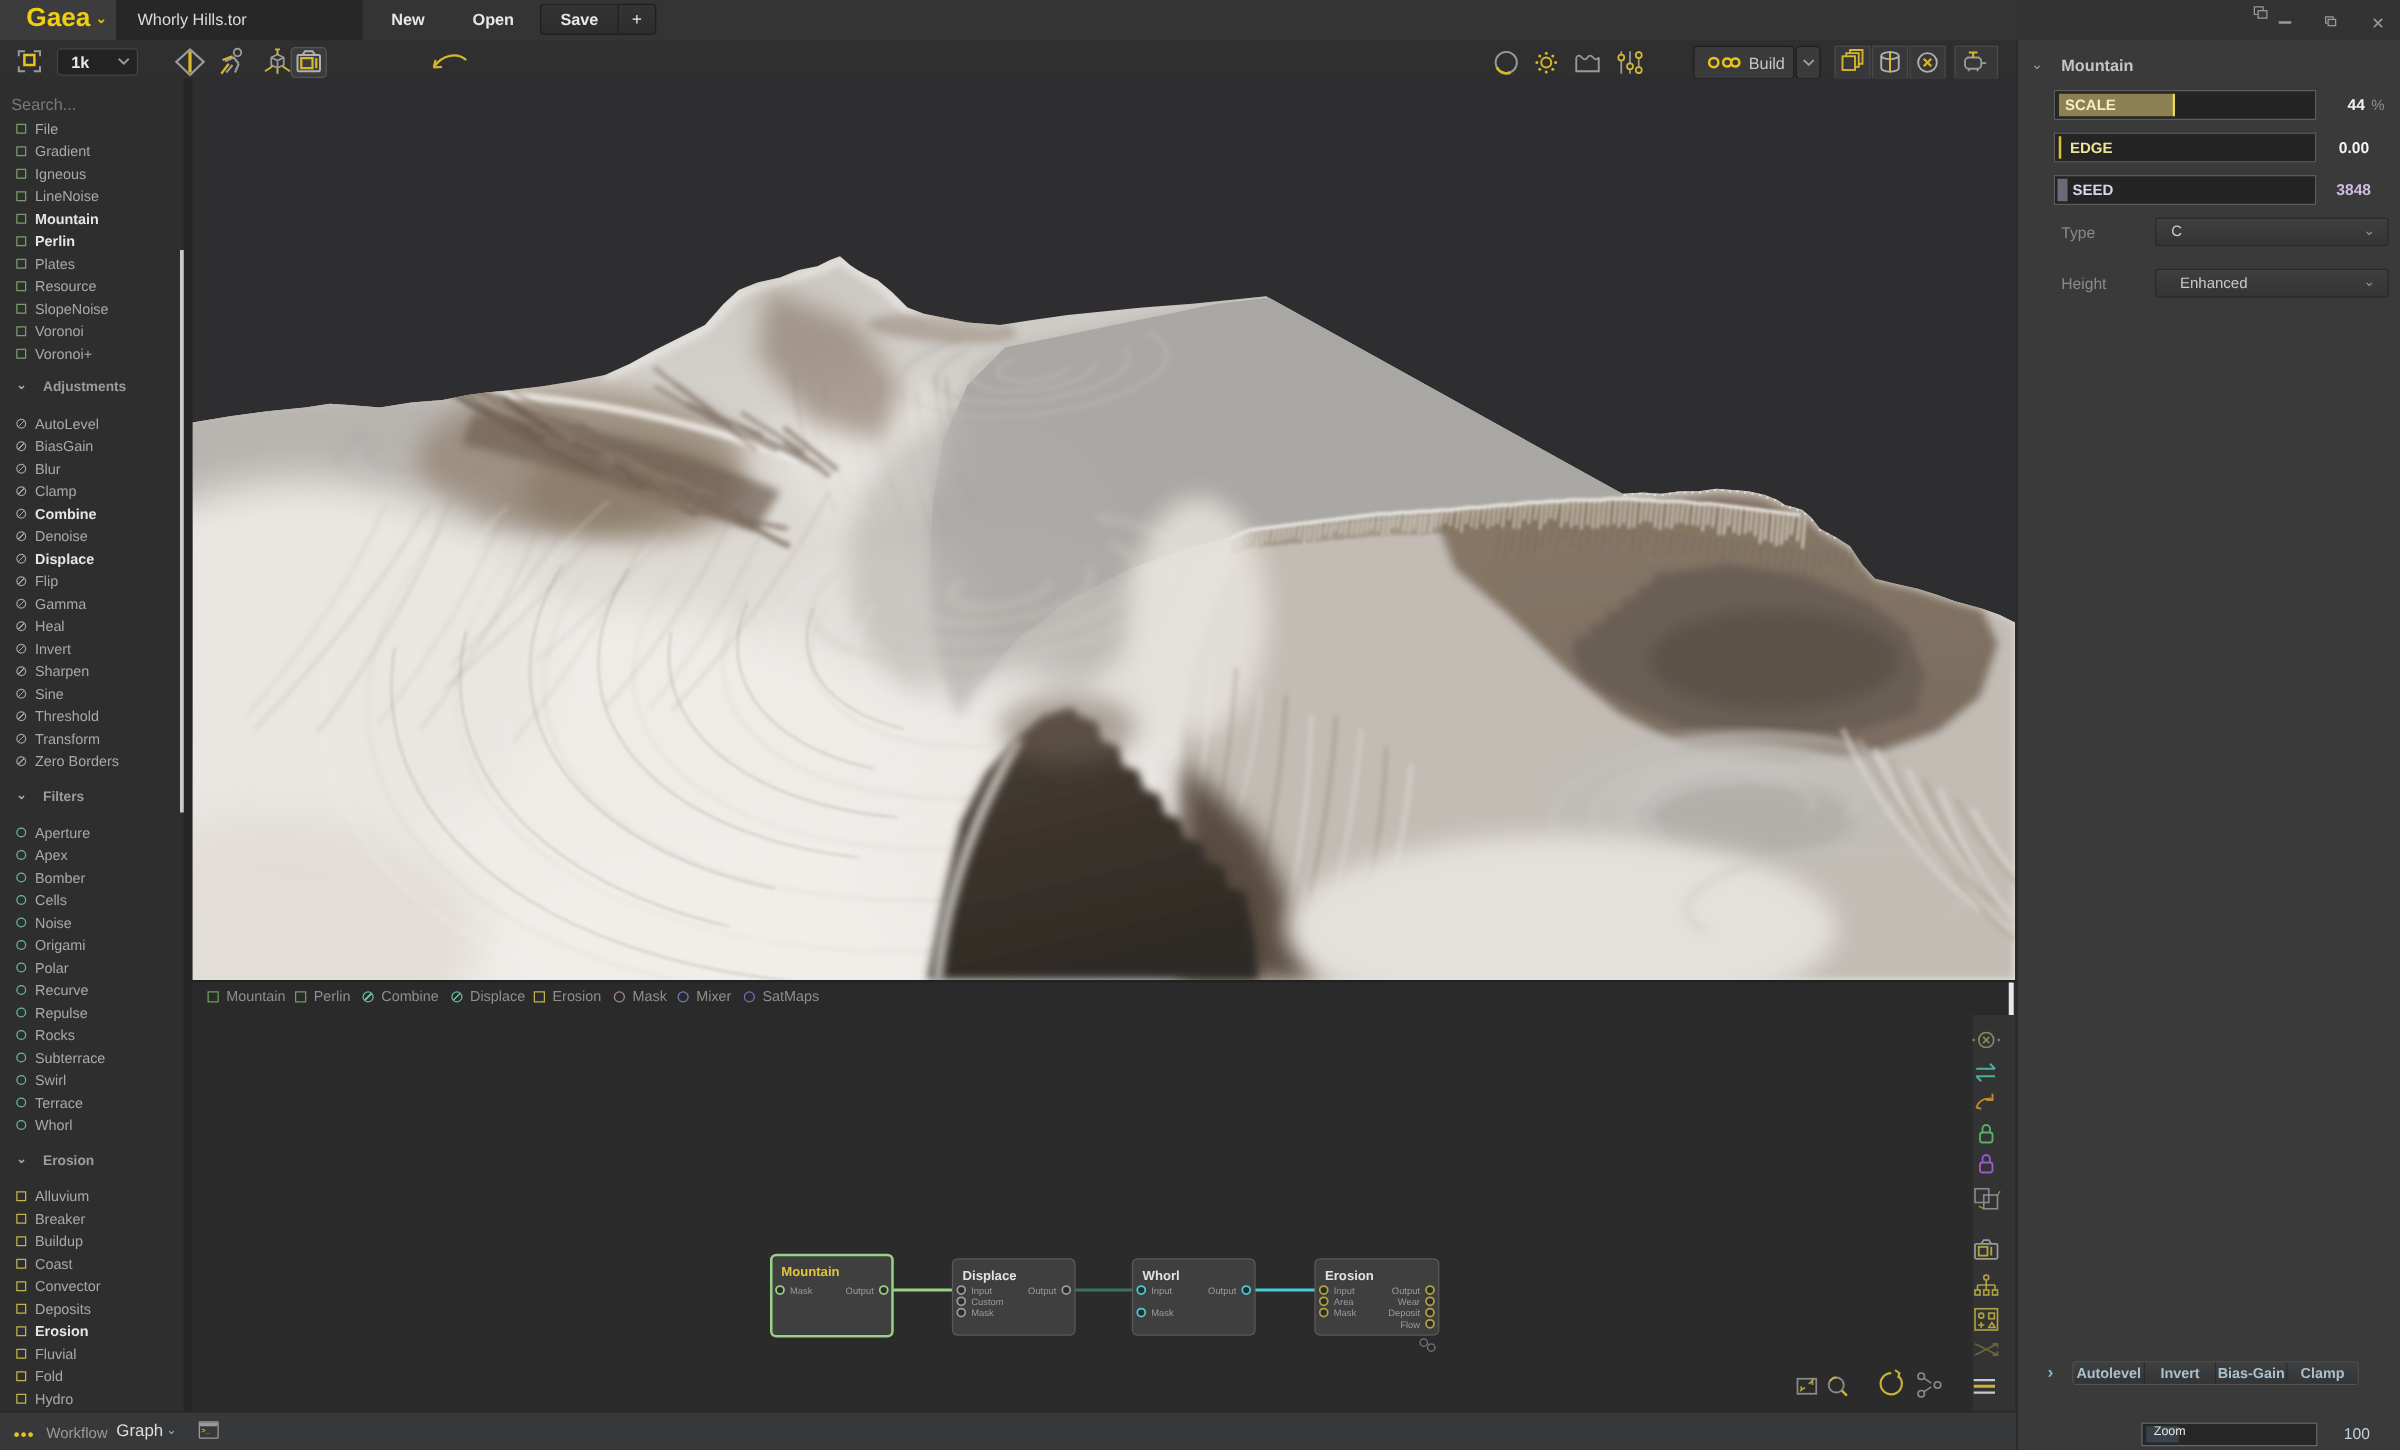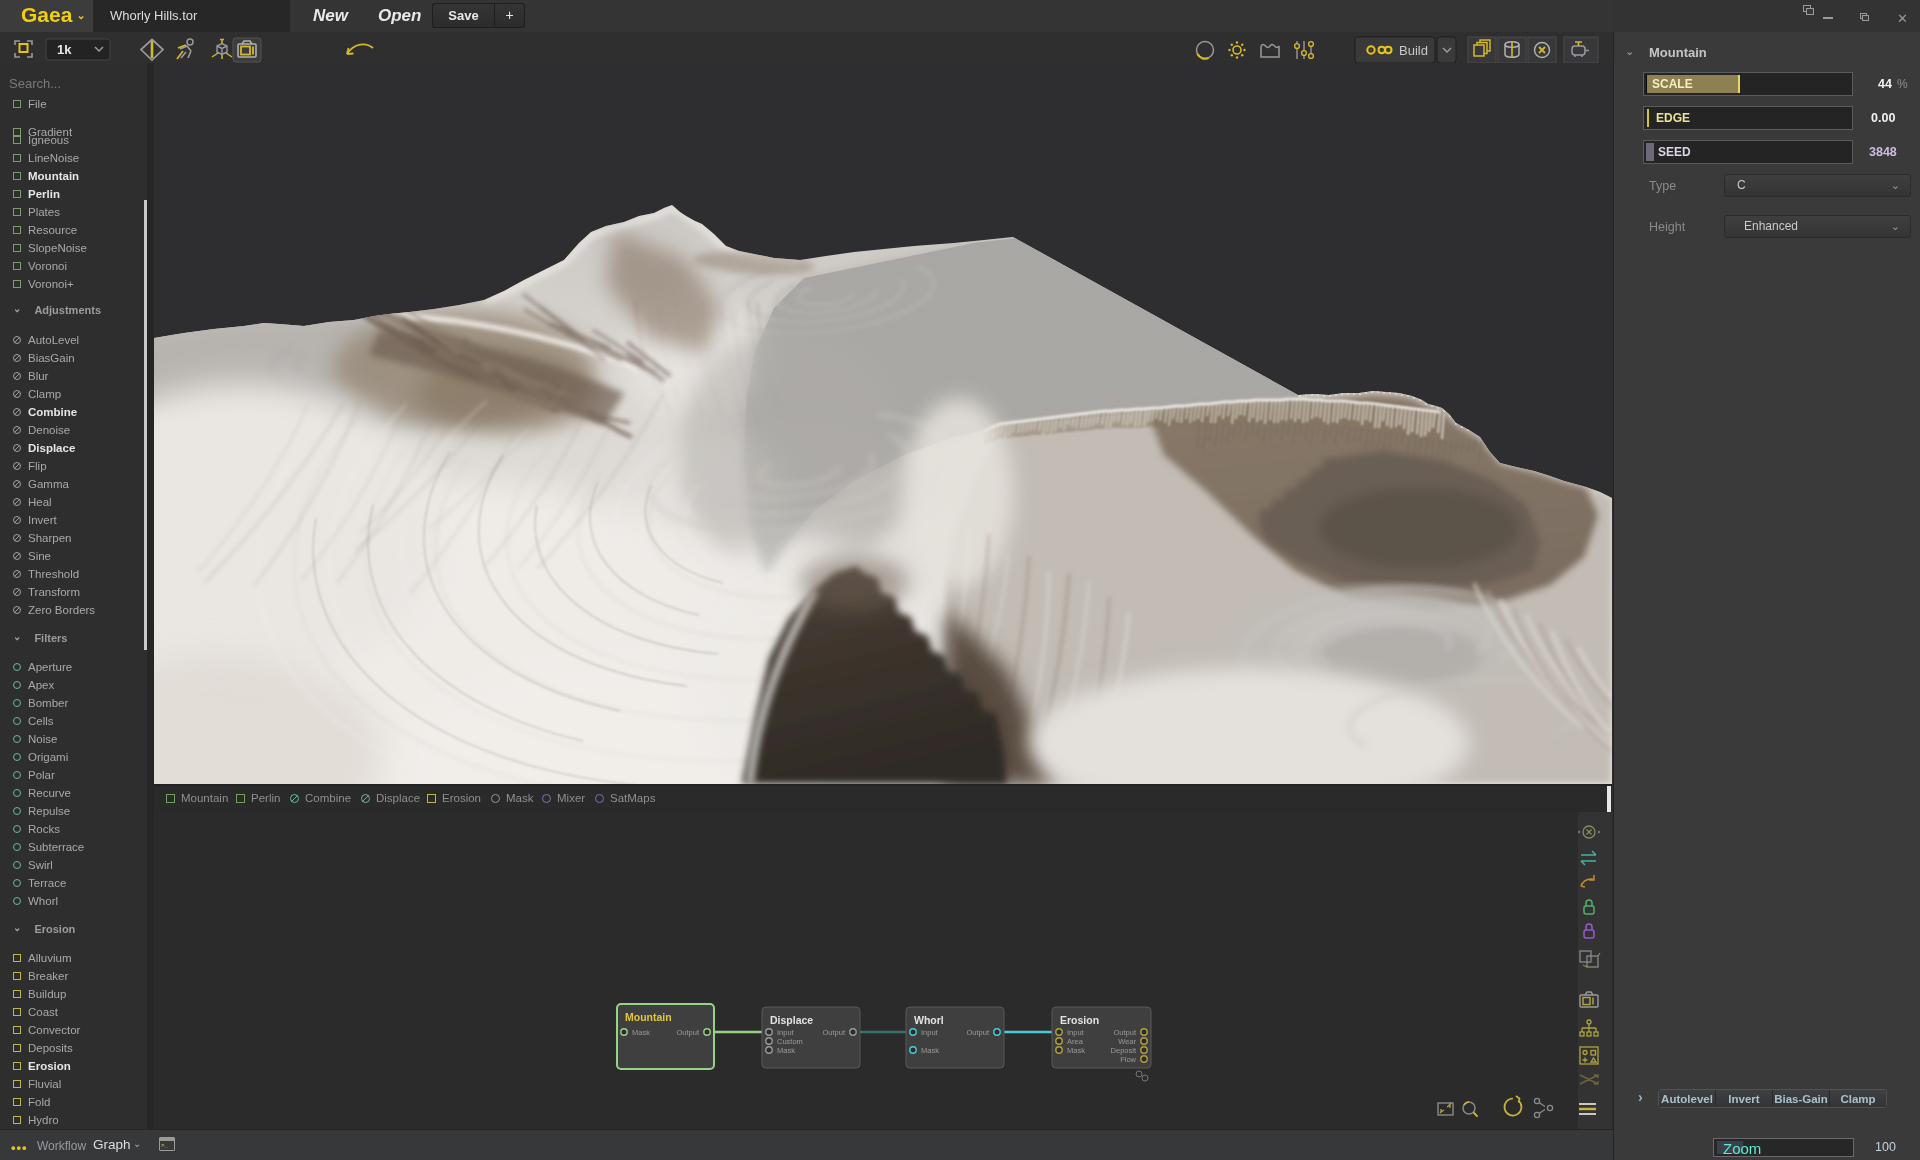--- a/index.html
+++ b/index.html
@@ -9,21 +9,21 @@
 #app { position:relative; width:1920px; height:1160px; }
 
 
 #titlebar { position:absolute; left:0; top:0; width:1920px; height:32px; background:#333334; }
 #logo { position:absolute; left:0; top:0; width:93px; height:32px; background:#3c3c3c;
   color:#f2cf0e; font-size:21px; font-weight:bold; line-height:30px; text-align:left; padding-left:21px; }
 #logo .chev { font-size:11px; color:#e4c41a; font-weight:bold; position:relative; top:-3px; left:4px;}
 #tabname { position:absolute; left:93px; top:0; width:197px; height:32px; background:#272728;
   color:#dcdcdc; font-size:13px; line-height:32px; padding-left:17px; }
 #tb-mid { position:absolute; left:290px; top:0; width:1323px; height:32px; background:#343435; }
-.tbbtn { position:absolute; top:0; height:32px; color:#e8e8e8; font-size:17px; font-weight:bold; line-height:32px;font-style:italic; }
+.tbbtn { position:absolute; top:0; height:32px; color:#e8e8e8; font-size:13px; font-weight:bold; line-height:32px; }
 #savebtn { position:absolute; left:432px; top:3px; width:62px; height:25px; background:linear-gradient(#343435,#2c2c2d);
   border:1px solid #1e1e1e; border-right:none; border-radius:3px 0 0 3px; color:#e8e8e8; font-size:13px; font-weight:bold;
   text-align:center; line-height:23px; }
 #plusbtn { position:absolute; left:494px; top:3px; width:31px; height:25px; background:linear-gradient(#343435,#2c2c2d);
   border:1px solid #1e1e1e; border-radius:0 3px 3px 0; color:#e8e8e8; font-size:14px; text-align:center; line-height:23px; }
 #buildinfo { position:absolute; left:1613px; top:0; width:307px; height:32px; background:#3a3a3b;
   color:#8c8c8c; font-size:12px; font-weight:bold; line-height:32px; padding-left:30px; letter-spacing:-0.35px; }
 
 
 #toolbar { position:absolute; left:0; top:32px; width:1613px; height:31px; background:#2f2f30; }
@@ -165,21 +165,21 @@
       <rect x="1572" y="14" width="13" height="9" rx="3"></rect>
         <path d="M1585 18.5 h4 M1575 23 v2 M1582 23 v2"></path>
     </g>
     <path d="M1578.5 14 v-4 M1575 10 h7" stroke="#d4b82a" stroke-width="1.6"></path>
   </svg>
   <div id="sidebar"></div>
   <div id="sidesep"></div>
   <div id="search">Search...</div>
   <div id="sscroll"></div>
   <div class="sitem" style="top:95px;"><span class="ic sq" style="border-color:#7a9e69;"></span>File</div>
-  <div class="sitem" style="top:123px;text-align:right;"><span class="ic sq" style="border-color:#7a9e69;"></span>Gradient</div>
+  <div class="sitem" style="top:113px;text-align:right;"><span class="ic sq" style="border-color:#7a9e69;"></span>Gradient</div>
   <div class="sitem" style="top:131px;"><span class="ic sq" style="border-color:#7a9e69;"></span>Igneous</div>
   <div class="sitem" style="top:149px;"><span class="ic sq" style="border-color:#7a9e69;"></span>LineNoise</div>
   <div class="sitem" style="top:167px;"><span class="ic sq" style="border-color:#7a9e69;"></span><b>Mountain</b></div>
   <div class="sitem" style="top:185px;"><span class="ic sq" style="border-color:#7a9e69;"></span><b>Perlin</b></div>
   <div class="sitem" style="top:203px;"><span class="ic sq" style="border-color:#7a9e69;"></span>Plates</div>
   <div class="sitem" style="top:221px;"><span class="ic sq" style="border-color:#7a9e69;"></span>Resource</div>
   <div class="sitem" style="top:239px;"><span class="ic sq" style="border-color:#7a9e69;"></span>SlopeNoise</div>
   <div class="sitem" style="top:257px;text-align:right;"><span class="ic sq" style="border-color:#7a9e69;"></span>Voronoi</div>
   <div class="sitem" style="top:275px;"><span class="ic sq" style="border-color:#7a9e69;"></span>Voronoi+</div>
   <div class="shead" style="left:13px;top:304px;">Adjustments</div>
@@ -832,16 +832,16 @@
   <div style="position:absolute;left:1638px;top:1089px;color:#8fb3c6;font-size:14px;font-weight:bold;">›</div>
   <div style="position:absolute;left:1658px;top:1089px;width:229px;height:19px;border:1px solid #525252;border-radius:3px;display:flex;">
     <div class="abtn" style="border-right:1px solid #2a2a2a;">Autolevel</div>
     <div class="abtn" style="border-right:1px solid #2a2a2a;">Invert</div>
     <div class="abtn" style="border-right:1px solid #2a2a2a;">Bias-Gain</div>
     <div class="abtn">Clamp</div>
   </div>
 
   <div style="position:absolute;left:1713px;top:1138px;width:141px;height:19px;border:1px solid #6a6a6a;background:#272728;">
     <div style="position:absolute;left:3px;top:2px;width:26px;height:13px;background:#39424a;"></div>
-    <div style="position:absolute;left:9px;top:1px;color:#5eead4;font-size:15px;">Zoom</div>
+    <div style="position:absolute;left:9px;top:1px;color:#e5e5e5;font-size:10px;">Zoom</div>
   </div>
   <div style="position:absolute;left:1875px;top:1140px;color:#c2d2dc;font-size:12.5px;">100</div>
 </div>
 
 </body></html>

